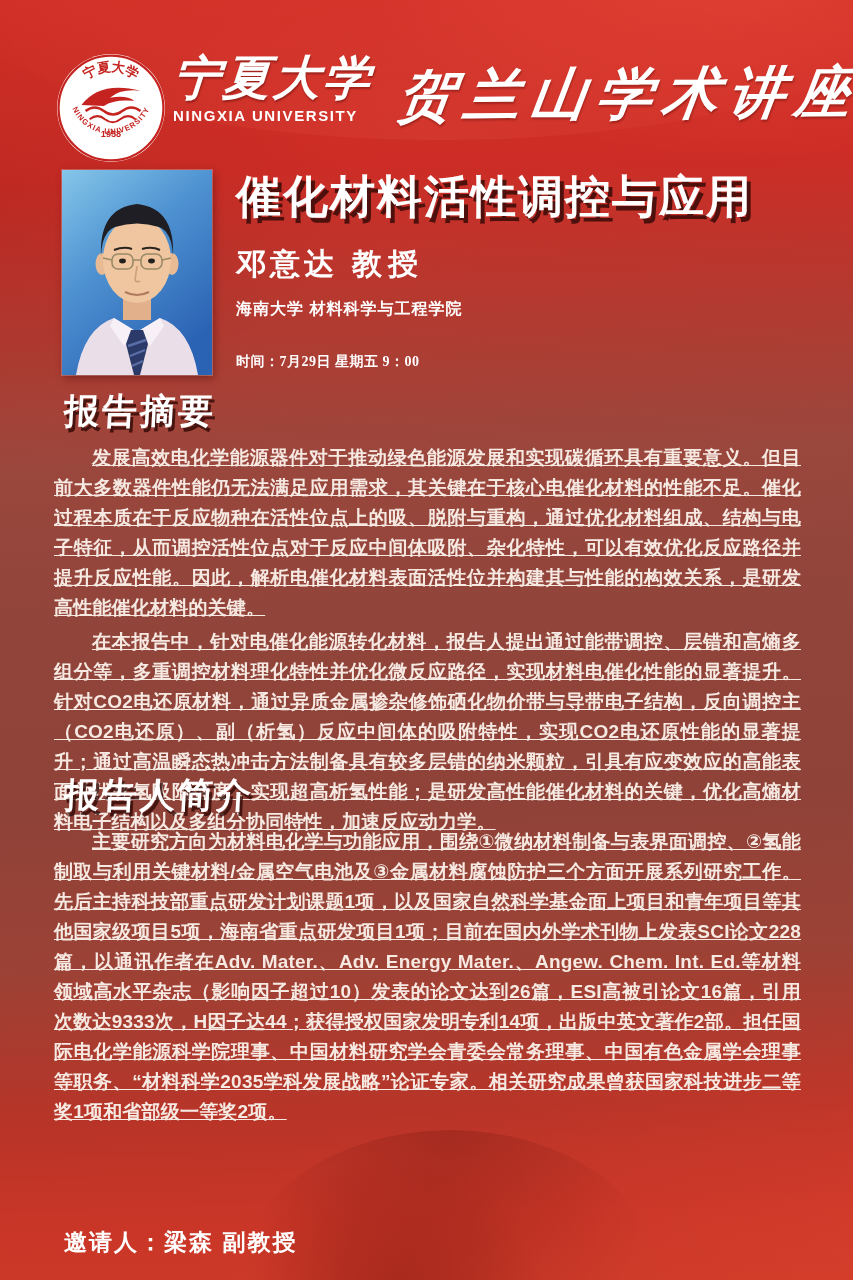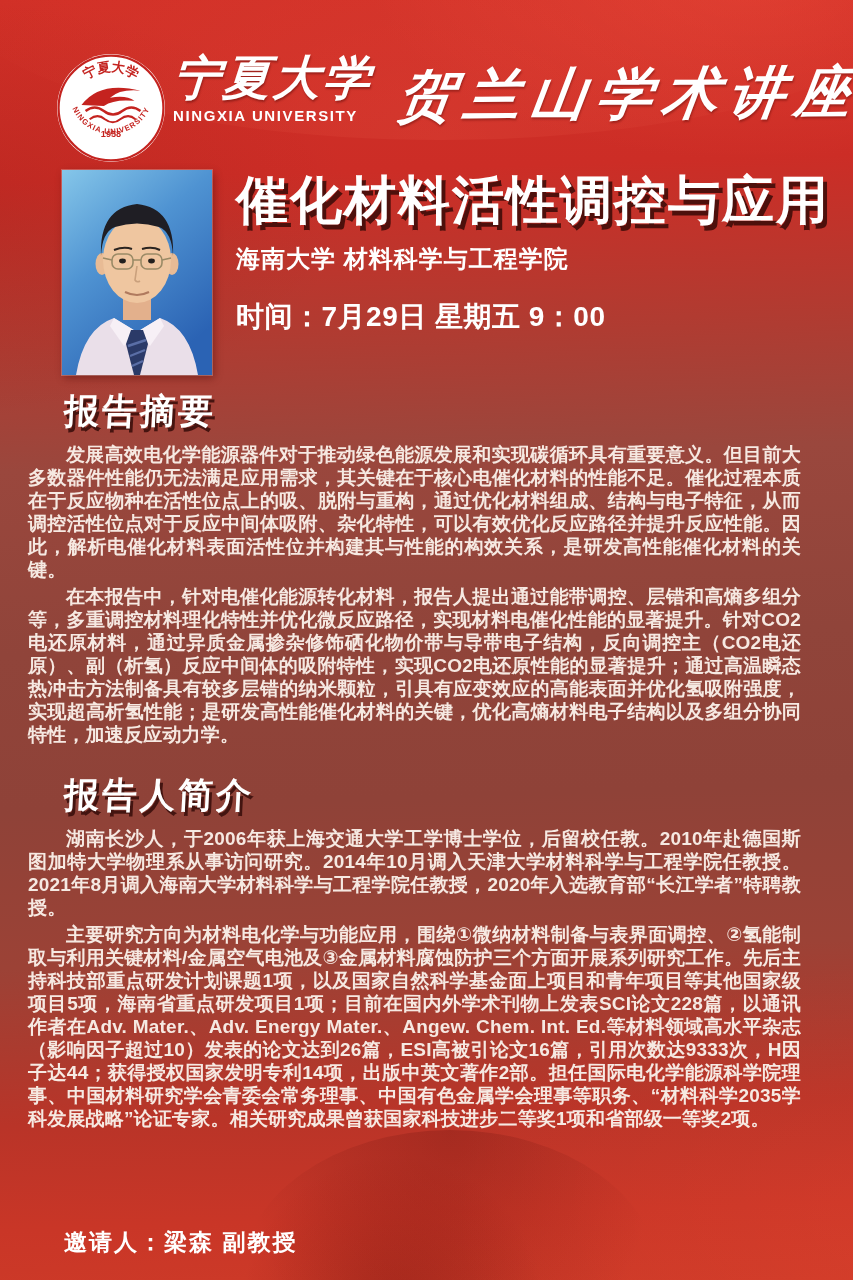--- a/index.html
+++ b/index.html
@@ -63,46 +63,47 @@
 
   
   .hero{position:absolute;left:62px;top:170px;right:40px;display:flex;}
   .photo{
     width:150px;height:205px;flex:0 0 auto;
     box-shadow:0 0 0 1px rgba(255,255,255,.25), 2px 3px 8px rgba(70,8,6,.45);
     background:#3e7ec4;
   }
   .hero-text{margin-left:24px;padding-top:2px;}
   .lec-title{
-    font-size:52px;font-weight:bold;letter-spacing:2px;line-height:1.1;
+    font-size:45px;font-weight:bold;letter-spacing:2px;line-height:1.1;
     text-shadow:4px 5px 0 rgba(56,10,7,.85);
     white-space:nowrap;
   }
   .speaker-line{margin-top:22px;font-size:30px;font-weight:bold;letter-spacing:4px;}
   .speaker-line .sp-title{margin-left:14px;letter-spacing:6px;}
-  .affiliation{margin-top:14px;font-size:24px;font-weight:bold;letter-spacing:1px;}
+  .affiliation{margin-top:14px;font-size:16px;font-weight:bold;letter-spacing:1px;}
   .meta-block{margin-top:26px;}
-  .meta-line{font-size:28px;font-weight:bold;letter-spacing:.5px;line-height:32px;}
+  .meta-line{font-size:14px;font-weight:bold;letter-spacing:.5px;line-height:32px;font-family:Liberation Serif, serif;}
 
   
   .section-head{
     margin:0 0 6px 64px;
     font-size:35px;font-weight:bold;letter-spacing:3px;
     text-shadow:3px 4px 0 rgba(48,9,6,.8);
     transform:skewX(-3deg);
     display:inline-block;
   }
   .abstract-block{position:absolute;left:0;right:0;top:388px;}
   .bio-block{position:absolute;left:0;right:0;top:772px;}
   .para{
-    margin:2px 52px 4px 28px;
-    font-size:19px;font-weight:600;line-height:23px;
+    margin:2px 52px 4px 54px;
+    font-size:19px;font-weight:600;line-height:30px;
     text-align:justify;text-indent:2em;
     color:#f6e9e2;
     letter-spacing:.2px;
+    text-decoration:underline;
   }
 
   
   .footer{position:absolute;left:64px;top:1224px;}
   .footer-line{font-size:23px;font-weight:bold;letter-spacing:2px;line-height:37px;}
 </style>
 </head>
 <body>
 
 <div class="page">
@@ -173,38 +174,40 @@
 
       <ellipse cx="60.5" cy="91" rx="3.4" ry="2.4" fill="#23201e"></ellipse>
       <ellipse cx="89.5" cy="91" rx="3.4" ry="2.4" fill="#23201e"></ellipse>
 
       <path d="M75 96 L73 110 q2 3 5 1" stroke="#caa07c" stroke-width="1.6" fill="none"></path>
       <path d="M63 122 q12 6 24 0" stroke="#b07a5e" stroke-width="2" fill="none"></path>
     </svg>
 
     <div class="hero-text">
       <div class="lec-title">催化材料活性调控与应用</div>
+      <div class="speaker-line">
+        <span>邓意达</span><span class="sp-title">教授</span>
+      </div>
       <div class="affiliation">海南大学 材料科学与工程学院</div>
       <div class="meta-block">
         <div class="meta-line">
           <span>时间：</span><span>7月29日 星期五 9：00</span>
         </div>
       </div>
     </div>
   </div>
 
   <div class="abstract-block">
     <div class="section-head">报告摘要</div>
     <p class="para">发展高效电化学能源器件对于推动绿色能源发展和实现碳循环具有重要意义。但目前大多数器件性能仍无法满足应用需求，其关键在于核心电催化材料的性能不足。催化过程本质在于反应物种在活性位点上的吸、脱附与重构，通过优化材料组成、结构与电子特征，从而调控活性位点对于反应中间体吸附、杂化特性，可以有效优化反应路径并提升反应性能。因此，解析电催化材料表面活性位并构建其与性能的构效关系，是研发高性能催化材料的关键。</p>
     <p class="para">在本报告中，针对电催化能源转化材料，报告人提出通过能带调控、层错和高熵多组分等，多重调控材料理化特性并优化微反应路径，实现材料电催化性能的显著提升。针对CO2电还原材料，通过异质金属掺杂修饰硒化物价带与导带电子结构，反向调控主（CO2电还原）、副（析氢）反应中间体的吸附特性，实现CO2电还原性能的显著提升；通过高温瞬态热冲击方法制备具有较多层错的纳米颗粒，引具有应变效应的高能表面并优化氢吸附强度，实现超高析氢性能；是研发高性能催化材料的关键，优化高熵材料电子结构以及多组分协同特性，加速反应动力学。</p>
   </div>
 
   <div class="bio-block">
     <div class="section-head">报告人简介</div>
-    <p class="para">湖南长沙人，于2006年获上海交通大学工学博士学位，后留校任教。2010年赴德国斯图加特大学物理系从事访问研究。2014年10月调入天津大学材料科学与工程学院任教授。2021年8月调入海南大学材料科学与工程学院任教授，2020年入选教育部“长江学者”特聘教授。</p>
     <p class="para">主要研究方向为材料电化学与功能应用，围绕①微纳材料制备与表界面调控、②氢能制取与利用关键材料/金属空气电池及③金属材料腐蚀防护三个方面开展系列研究工作。先后主持科技部重点研发计划课题1项，以及国家自然科学基金面上项目和青年项目等其他国家级项目5项，海南省重点研发项目1项；目前在国内外学术刊物上发表SCI论文228篇，以通讯作者在Adv. Mater.、Adv. Energy Mater.、Angew. Chem. Int. Ed.等材料领域高水平杂志（影响因子超过10）发表的论文达到26篇，ESI高被引论文16篇，引用次数达9333次，H因子达44；获得授权国家发明专利14项，出版中英文著作2部。担任国际电化学能源科学院理事、中国材料研究学会青委会常务理事、中国有色金属学会理事等职务、“材料科学2035学科发展战略”论证专家。相关研究成果曾获国家科技进步二等奖1项和省部级一等奖2项。</p>
   </div>
 
   <div class="footer">
     <div class="footer-line">
       <span>邀请人：</span><span>梁森  副教授</span>
     </div>
   </div>
 
 </div>

